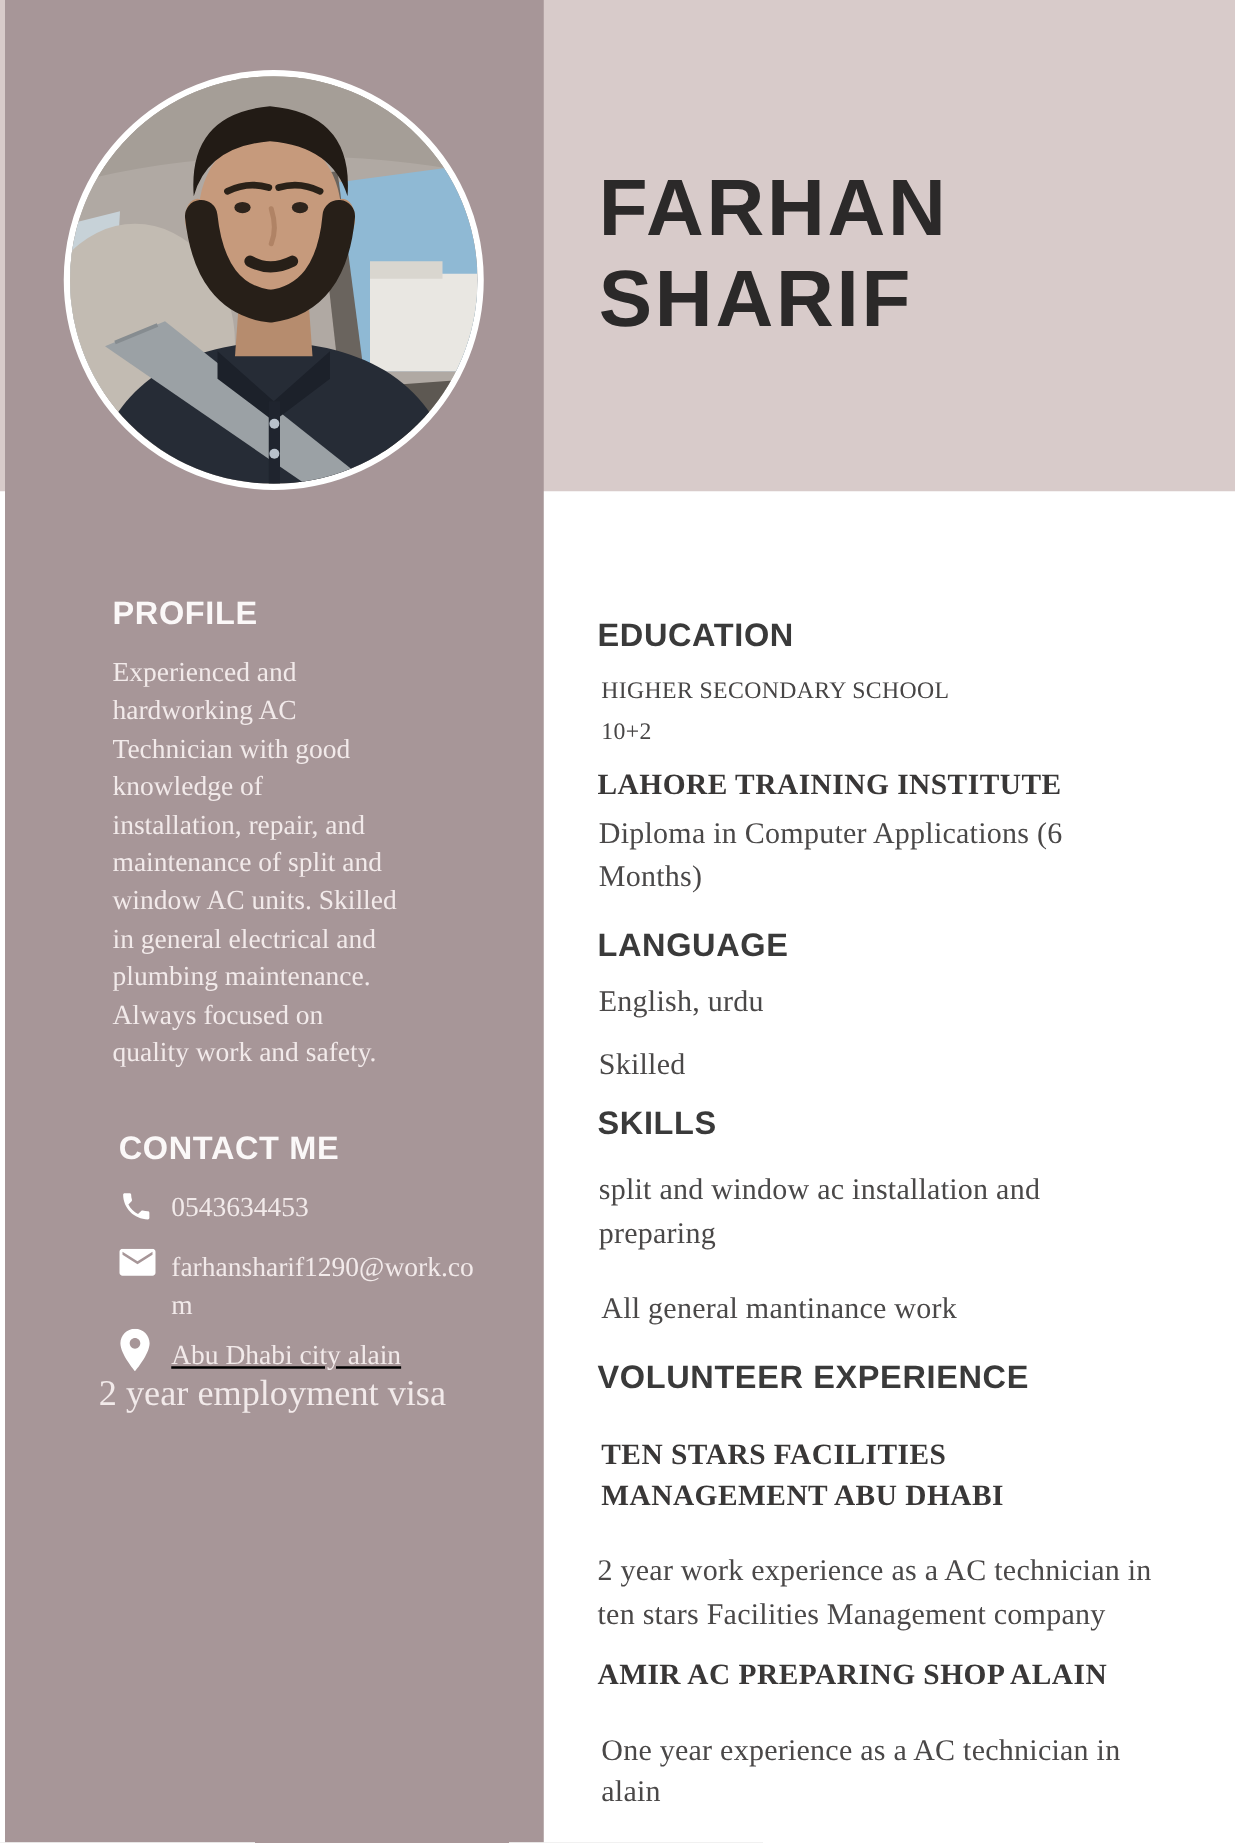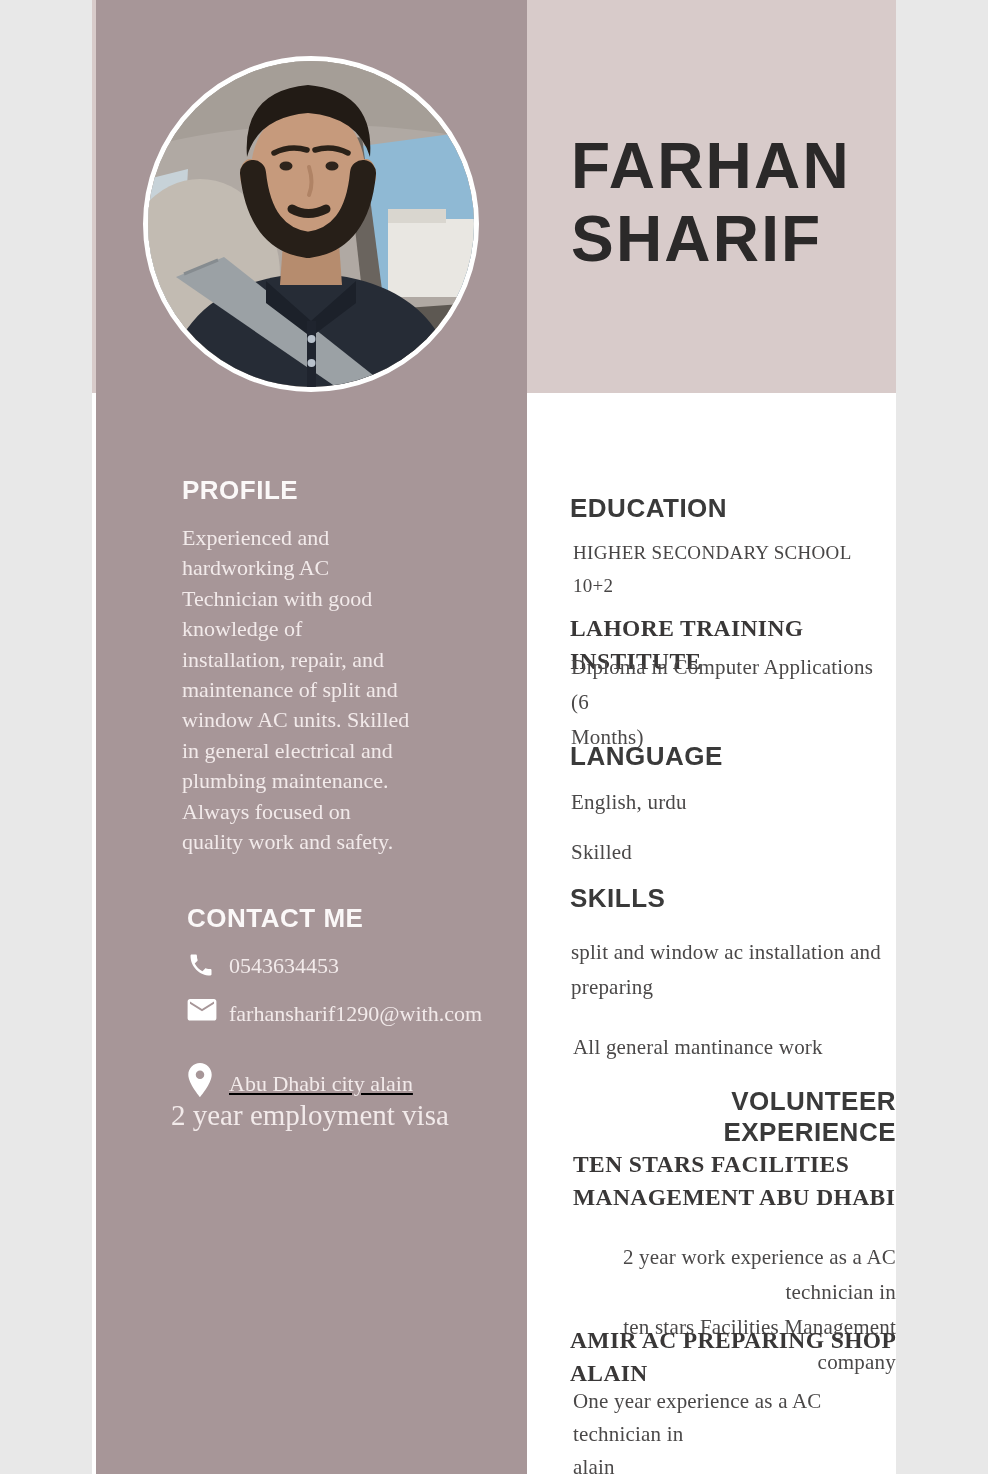--- a/index.html
+++ b/index.html
@@ -10,21 +10,21 @@
     --side-heading-text:#fbf8f8;
     --side-body-text:#f2eaea;
     --main-heading-text:#3a3a3a;
     --main-subheading-text:#393737;
     --main-body-text:#4a4848;
   }
   *{margin:0;padding:0;box-sizing:border-box;}
   html,body{background:#e8e8e8;}
   .page{
     position:relative;
-    width:804px;height:1474px;
+    width:988px;height:1474px;
     background:var(--page-bg);
     overflow:hidden;
     font-family:"Liberation Serif", serif;
     margin:0 auto;
   }
   .banner{
     position:absolute;left:0;top:0;width:988px;height:393px;
     background:var(--banner-bg);
   }
   .sidebar{
@@ -78,21 +78,21 @@
     text-align:right;
   }
   .serif-caps{
     font-size:19px;line-height:33px;color:#474545;letter-spacing:0.3px;
   }
   .serif-bold{
     font-weight:bold;font-size:23.5px;line-height:33px;
     color:var(--main-subheading-text);letter-spacing:0.4px;
   }
   .serif-body{
-    font-size:21px;line-height:35px;color:var(--main-body-text);letter-spacing:0.2px;
+    font-size:24px;line-height:35px;color:var(--main-body-text);letter-spacing:0.2px;
   }
 </style>
 </head>
 <body>
 
 <div class="page">
 
   <div class="banner"></div>
 
   <div class="sidebar"></div>
@@ -172,21 +172,21 @@
     </span>
     <span class="ctext">0543634453</span>
   </div>
 
   <div class="abs contact-row" style="top:999px;">
     <span class="cicon">
       <svg width="30" height="24" viewBox="0 0 24 20">
           <path fill="currentColor" d="M22 0H2C.9 0 .01.9.01 2L0 16c0 1.1.9 2 2 2h20c1.1 0 2-.9 2-2V2c0-1.1-.9-2-2-2zm0 4l-10 6.25L2 4V2l10 6.25L22 2v2z"></path>
         </svg>
     </span>
-    <span class="ctext email-text">farhansharif1290@with.com</span>
+    <span class="ctext email-text">farhansharif1290@work.com</span>
   </div>
 
   <div class="abs contact-row" style="top:1063px;text-decoration:underline;">
     <span class="cicon">
       <svg width="26" height="34" viewBox="0 0 24 32">
           <path fill="currentColor" d="M12 0C5.9 0 1 4.9 1 11c0 8.25 11 21 11 21s11-12.75 11-21C23 4.9 18.1 0 12 0zm0 15c-2.2 0-4-1.8-4-4s1.8-4 4-4 4 1.8 4 4-1.8 4-4 4z"></path>
         </svg>
     </span>
     <span class="ctext" style="margin-top:6px;">Abu Dhabi city alain</span>
   </div>
@@ -206,20 +206,20 @@
 
   <h2 class="abs main-heading" style="left:478px;top:883px;">SKILLS</h2>
   <p class="abs serif-body pre" style="left:479px;top:935px;">split and window ac installation and
 preparing</p>
   <p class="abs serif-body" style="left:481px;top:1030px;">All general mantinance work</p>
 
   <h2 class="abs main-heading" style="left:478px;top:1086px;">VOLUNTEER EXPERIENCE</h2>
 
   <p class="abs serif-bold pre" style="left:481px;top:1148px;">TEN STARS FACILITIES
 MANAGEMENT ABU DHABI</p>
-  <p class="abs serif-body pre" style="left:478px;top:1240px;text-align:right;">2 year work experience as a AC technician in
+  <p class="abs serif-body pre" style="left:478px;top:1240px;">2 year work experience as a AC technician in
 ten stars Facilities Management company</p>
 
   <p class="abs serif-bold" style="left:478px;top:1324px;">AMIR AC PREPARING SHOP ALAIN</p>
   <p class="abs serif-body pre" style="left:481px;top:1385px;line-height:33px;">One year experience as a AC technician in
 alain</p>
 
 </div>
 
 </body></html>

